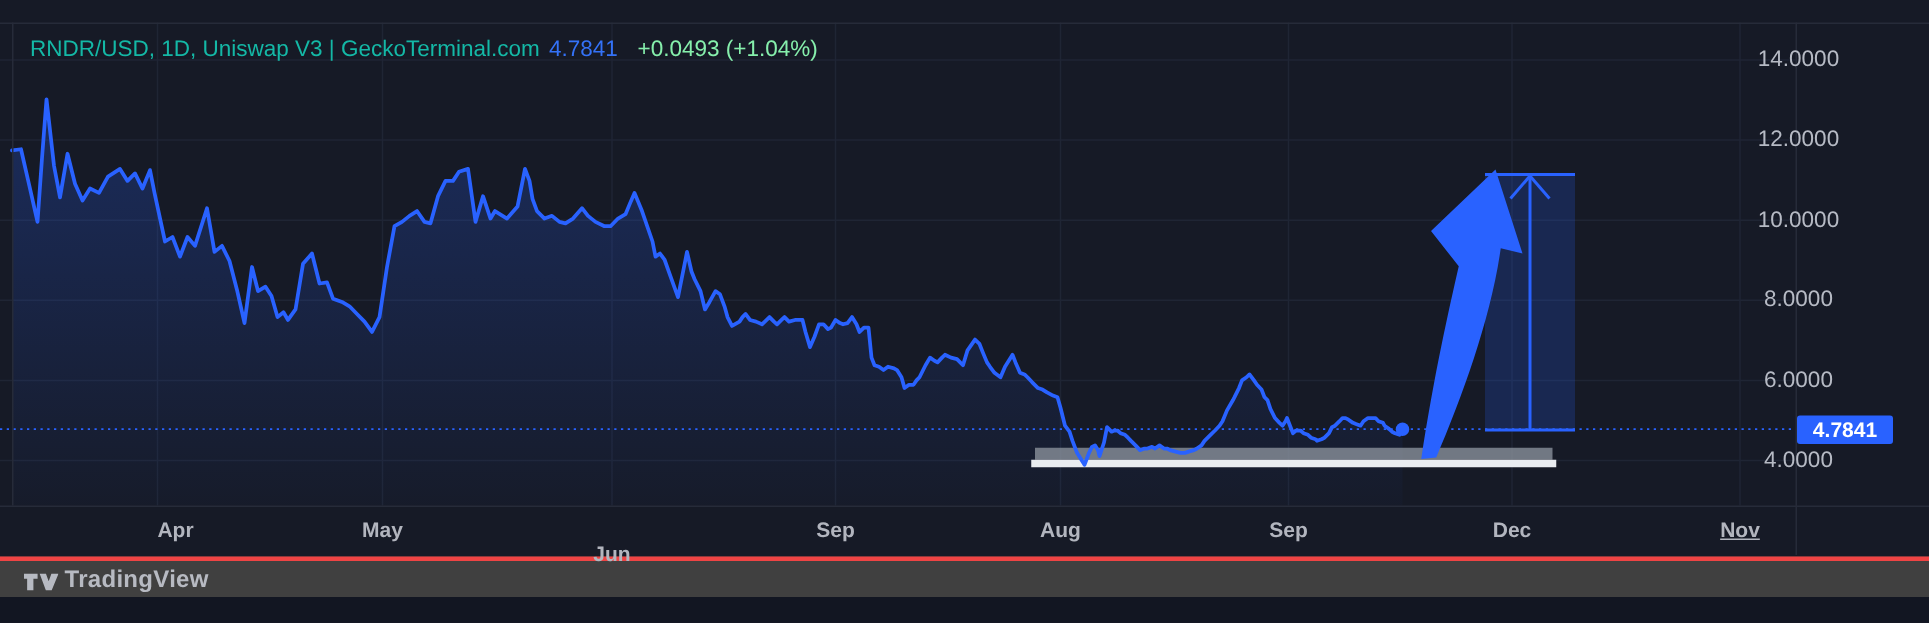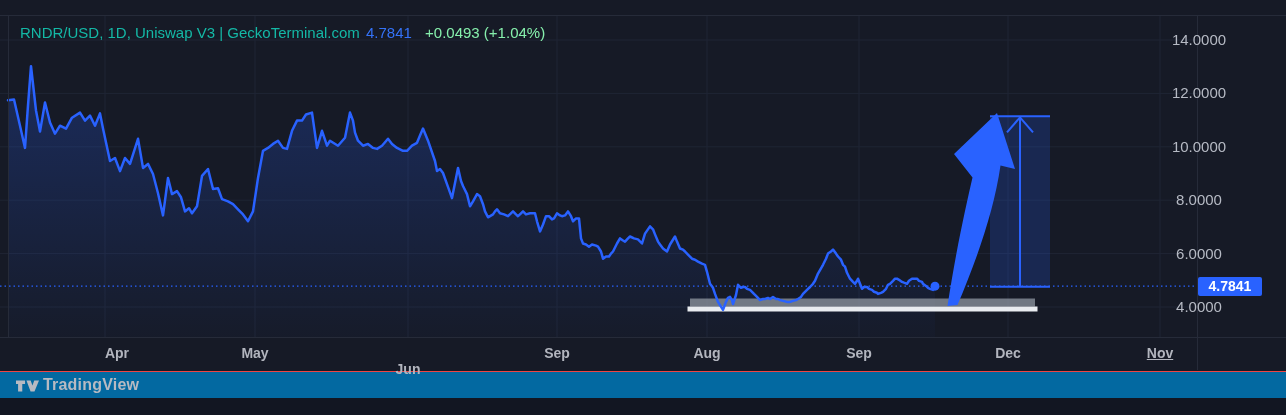--- a/index.html
+++ b/index.html
@@ -31,21 +31,21 @@
     position:absolute;top:345px;width:60px;margin-left:-30px;height:16px;line-height:16px;
     color:#b2b5be;font-size:14px;font-weight:700;text-align:center;z-index:4;
   }
   .price-label{
     position:absolute;left:1198px;width:64px;height:19px;
     background:#2962ff;border-radius:2px;color:#ffffff;
     font-size:14px;font-weight:700;text-align:center;line-height:19px;z-index:5;
   }
   .footer{
     position:absolute;left:0;top:371px;width:1286px;height:27px;
-    background:#0369a1;border-top:1px solid #ef4444;z-index:3;
+    background:#404040;border-top:3px solid #ef4444;z-index:3;
   }
   .footer-bottom{
     position:absolute;left:0;top:398px;width:1286px;height:17px;
     background:#121622;z-index:3;
   }
   .tv-logo{position:absolute;left:16px;top:6px;}
   .tv-brand{
     position:absolute;left:43px;top:4px;font-size:16px;font-weight:600;
     color:#b7bac2;letter-spacing:.2px;
   }

